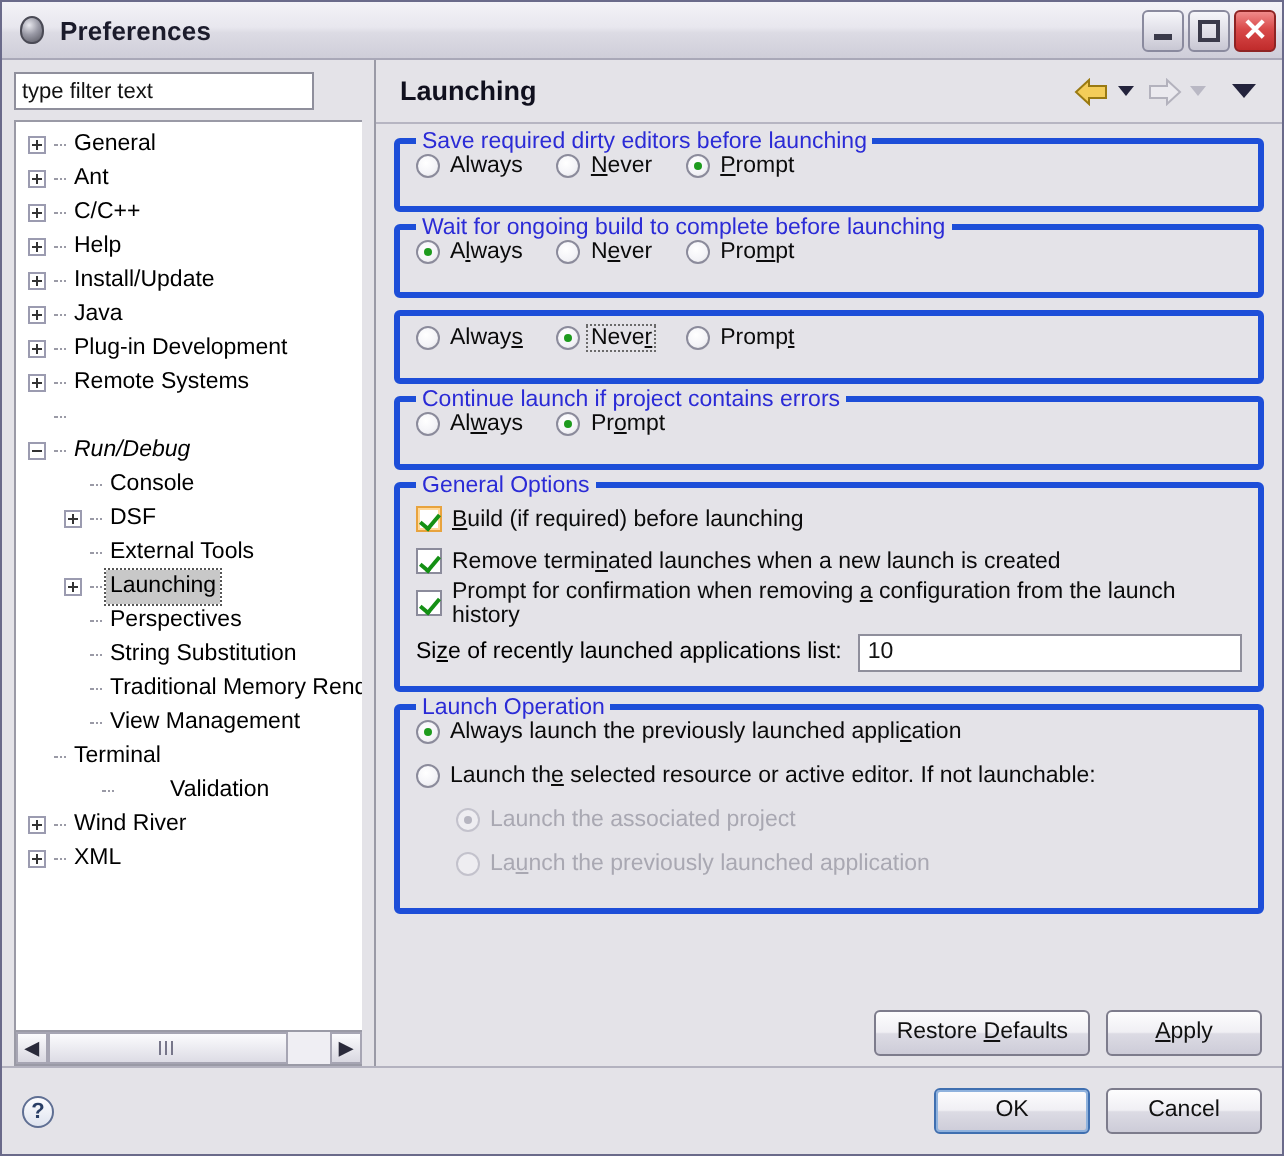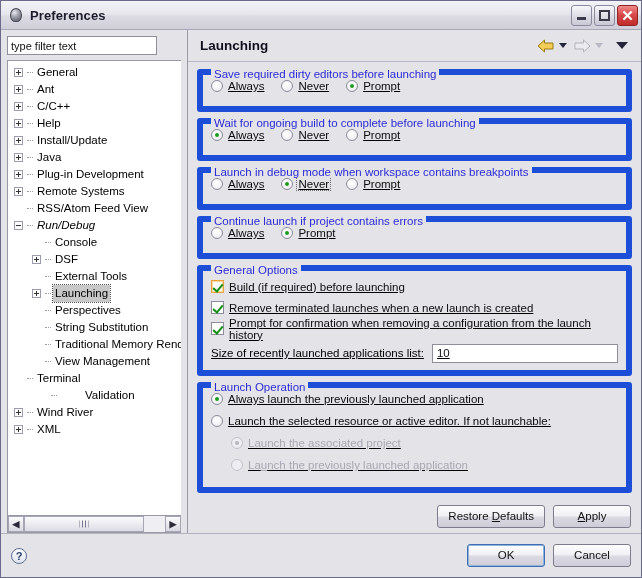--- a/index.html
+++ b/index.html
@@ -290,26 +290,25 @@
   }
 
   .pane-content {
     flex: 1 1 auto;
     padding: 7px 9px 0 9px;
     overflow: hidden;
   }
 
   
   .group {
-    border: 6px solid #1d4ed8;
+    border: 3px solid #1d4ed8;
     border-radius: 3px;
     margin-bottom: 6px;
     padding: 5px 8px 6px 8px;
     position: relative;
-    text-decoration: underline;
   }
   .group > .legend {
     position: absolute;
     top: -7px;
     left: 8px;
     background: #e4e3e8;
     padding: 0 3px;
     font-size: 11.5px;
     color: #2b2bd6;
     white-space: nowrap;
@@ -521,21 +520,20 @@
                 <span class="tree-label">Plug-in Development</span>
               </div>
               <div class="tree-row" style="padding-left: 6px;">
                 <span class="twisty plus"></span>
                 <span class="dots"></span>
                 <span class="tree-label">Remote Systems</span>
               </div>
               <div class="tree-row" style="padding-left: 6px;">
                 <span class="twisty-spacer"></span>
                 <span class="dots"></span>
-                <span class="tree-label">RSS/Atom Feed View</span>
               </div>
               <div class="tree-row" style="padding-left: 6px; font-style: italic;">
                 <span class="twisty"></span>
                 <span class="dots"></span>
                 <span class="tree-label">Run/Debug</span>
               </div>
               <div class="tree-row" style="padding-left: 24px;">
                 <span class="twisty-spacer"></span>
                 <span class="dots"></span>
                 <span class="tree-label">Console</span>
@@ -657,21 +655,20 @@
                 <span class="rlabel">N<u class="mn">e</u>ver</span>
               </label>
               <label class="radio">
                 <span class="rmark"></span>
                 <span class="rlabel">Pro<u class="mn">m</u>pt</span>
               </label>
             </div>
           </div>
 
           <div class="group">
-            <span class="legend">Launch in debug mode when workspace contains breakpoints</span>
             <div class="row">
               <label class="radio">
                 <span class="rmark"></span>
                 <span class="rlabel">Alway<u class="mn">s</u></span>
               </label>
               <label class="radio focused">
                 <span class="rmark on"></span>
                 <span class="rlabel">Neve<u class="mn">r</u></span>
               </label>
               <label class="radio">

